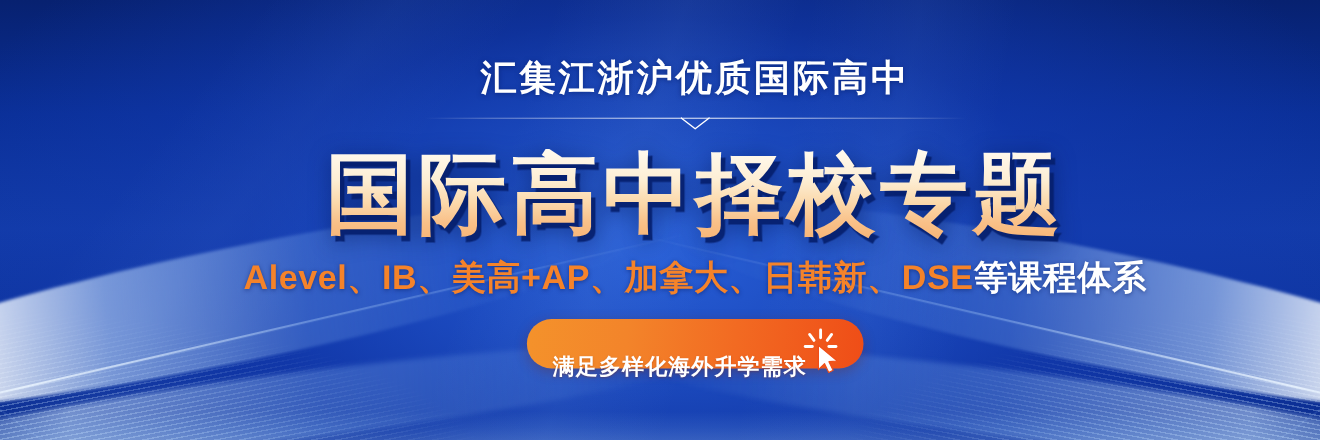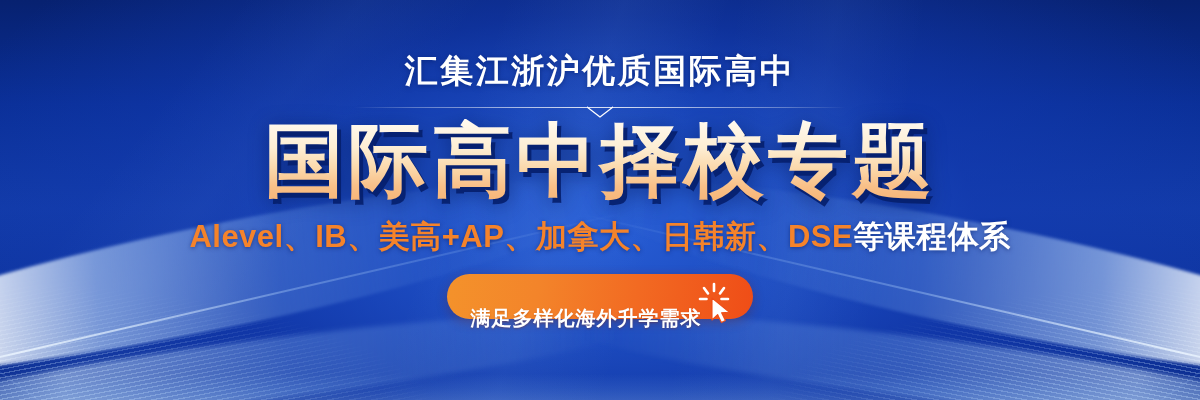--- a/index.html
+++ b/index.html
@@ -10,20 +10,21 @@
     font-family:"Liberation Sans","DejaVu Sans",sans-serif;
   }
 
   .banner {
     position:relative;
     width:1200px; height:400px;
     overflow:hidden;
     background:
       radial-gradient(ellipse 900px 520px at 50% 58%, rgba(40,95,215,0.95) 0%, rgba(20,60,180,0.55) 42%, rgba(10,40,140,0.0) 76%),
       linear-gradient(180deg, #072170 0%, #0a2f97 26%, #123ba8 52%, #0e34a0 74%, #0a2b8c 100%);
+    padding-left: 32px;
   }
 
   
   .bg-sheen {
     position:absolute; inset:0;
     background:
       linear-gradient(108deg, rgba(255,255,255,0.00) 38%, rgba(150,195,255,0.075) 47%, rgba(255,255,255,0.00) 55%),
       linear-gradient(100deg, rgba(255,255,255,0.00) 58%, rgba(150,195,255,0.055) 66%, rgba(255,255,255,0.00) 73%),
       linear-gradient(128deg, rgba(255,255,255,0.00) 16%, rgba(140,190,255,0.05) 24%, rgba(255,255,255,0.00) 32%);
     pointer-events:none;
@@ -140,20 +141,21 @@
         rgba(255,255,255,0) 100%);
   }
   .divider .notch {
     position:absolute; left:50%; top:1px;
     width:26px; height:13px;
     margin-left:-13px;
   }
   .divider .notch svg { display:block; }
 
   .headline {
+    margin-top:16px;
     font-size:80px;
     font-weight:800;
     letter-spacing:4px;
     line-height:1.05;
     white-space:nowrap;
     background:linear-gradient(180deg,
         #fffaf0 0%,
         #fdeed4 34%,
         #fbd9ac 58%,
         #f9c088 80%,

